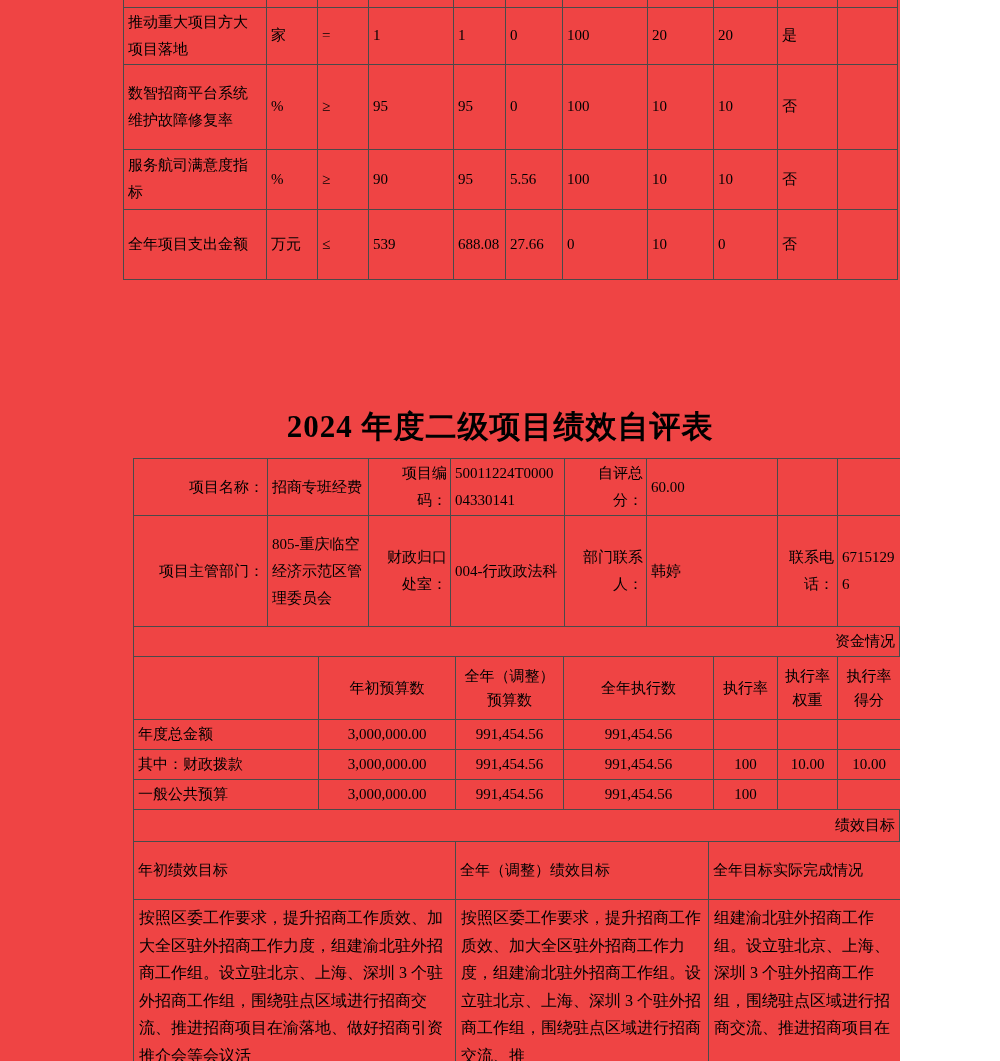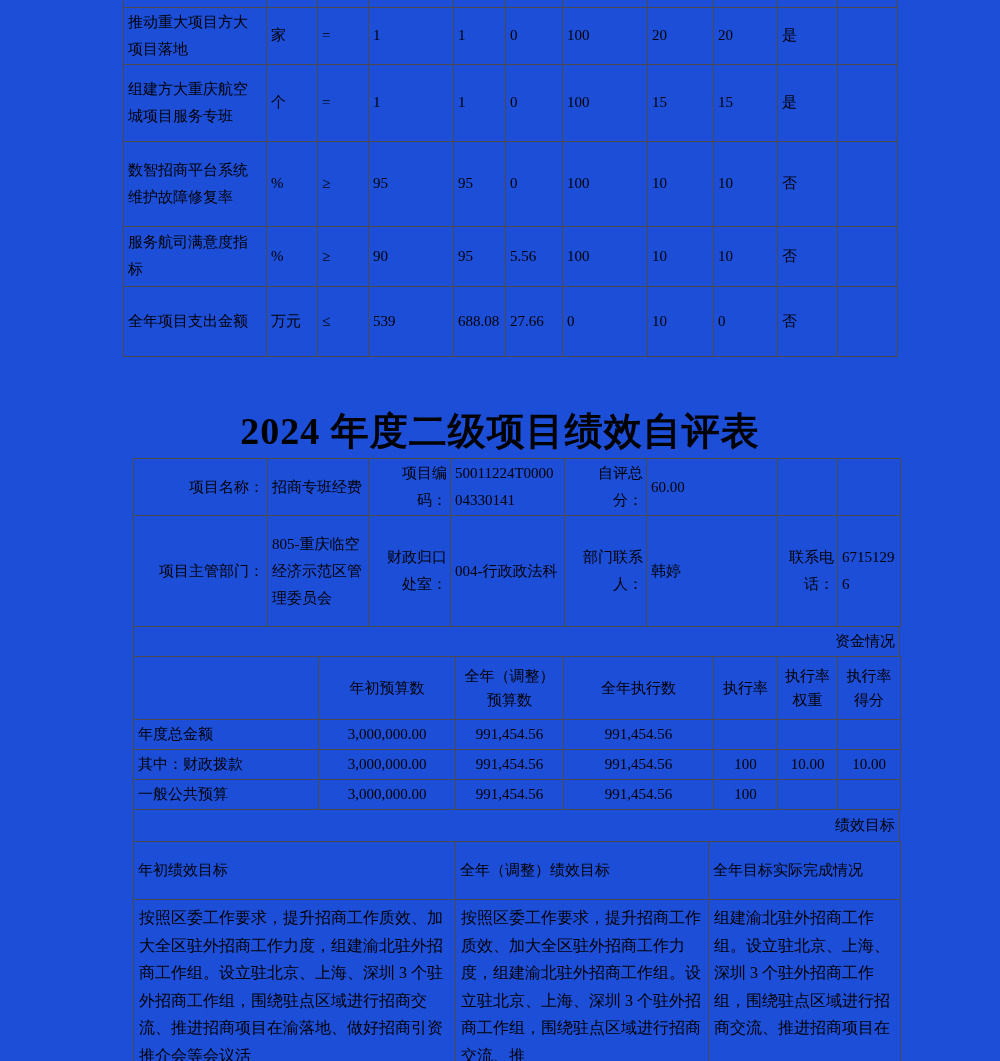--- a/index.html
+++ b/index.html
@@ -1,39 +1,39 @@
 <!DOCTYPE html>
 <html><head>
 <meta charset="utf-8">
 <style>
   * { margin:0; padding:0; box-sizing:border-box; }
   html,body { background:#ffffff; }
   #page {
-    position:relative; width:1000px; height:1061px;
-    background:#1d4ed8; overflow:hidden;
+    position:relative; width:900px; height:1061px;
+    background:#ef4444; overflow:hidden;
     font-family:"Liberation Serif","DejaVu Serif",serif;
     color:#000;
   }
   table { border-collapse:collapse; table-layout:fixed; }
   td {
     border:1px solid #4a4a4a;
     font-size:15px; line-height:27px;
     vertical-align:middle;
     padding:1px 4px;
     word-break:break-all;
     overflow:hidden;
   }
   
   .top-table { position:absolute; left:123px; top:0; width:774px; }
   .top-table td.sp { border-top:0; height:7px; padding:0; }
   .top-table td { text-align:left; }
   
   .doc-title {
     position:absolute; left:0; top:406px; width:1000px;
-    text-align:center; font-size:38px; font-weight:bold;
+    text-align:center; font-size:31px; font-weight:bold;
     letter-spacing:1px;
   }
   
   .bottom { position:absolute; left:133px; top:458px; width:767px; }
   .bottom table { width:767px; }
   .bottom table + table { margin-top:-1px; }
   .lbl { text-align:right; padding-right:3px; }
   .val { text-align:left; }
   .band td { text-align:right; height:29px; }
   .fund-head td { text-align:center; height:63px; line-height:24px; }
@@ -86,33 +86,20 @@
       <td>=</td>
       <td>1</td>
       <td>1</td>
       <td>0</td>
       <td>100</td>
       <td>20</td>
       <td>20</td>
       <td>是</td>
       <td></td>
     </tr>
-    <tr style="height:77px">
-      <td>组建方大重庆航空城项目服务专班</td>
-      <td>个</td>
-      <td>=</td>
-      <td>1</td>
-      <td>1</td>
-      <td>0</td>
-      <td>100</td>
-      <td>15</td>
-      <td>15</td>
-      <td>是</td>
-      <td></td>
-    </tr>
     <tr style="height:85px">
       <td>数智招商平台系统维护故障修复率</td>
       <td>%</td>
       <td>≥</td>
       <td>95</td>
       <td>95</td>
       <td>0</td>
       <td>100</td>
       <td>10</td>
       <td>10</td>

